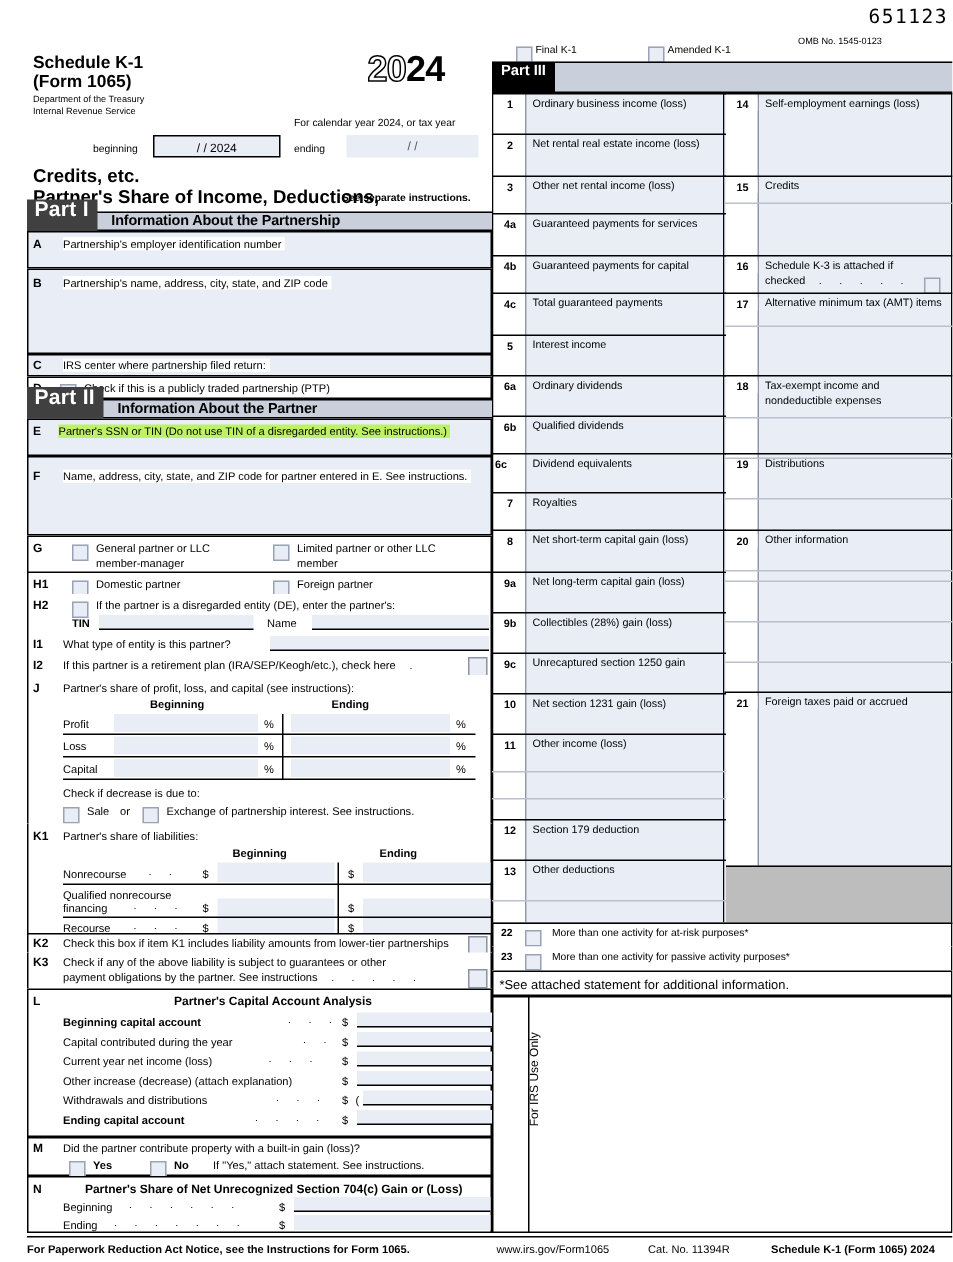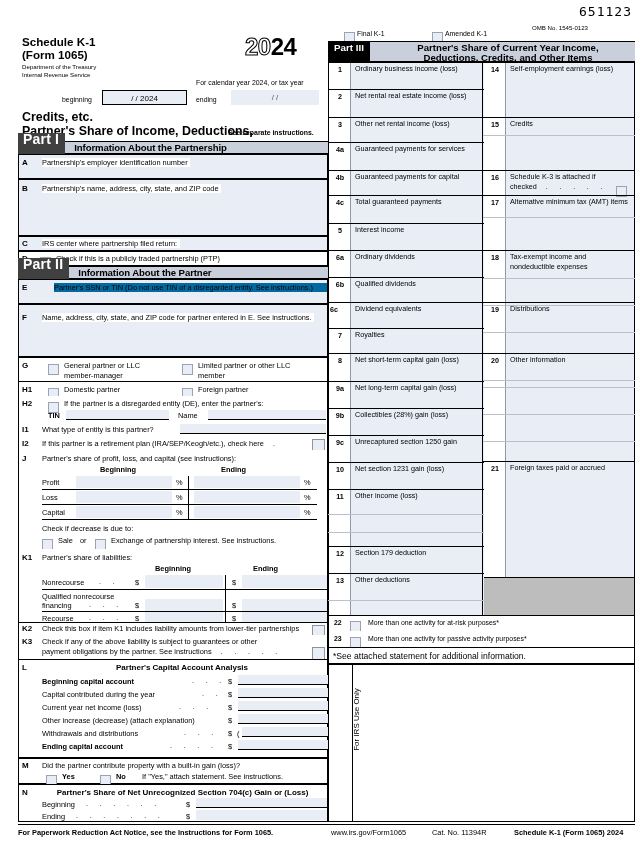--- a/index.html
+++ b/index.html
@@ -97,24 +97,20 @@
   <div class="abs t7" style="left:357px;top:30px;">Final K-1</div>
   <div class="abs" style="left:432px;top:28px;">
     <span class="cb"></span>
   </div>
   <div class="abs t7" style="left:445px;top:30px;">Amended K-1</div>
 
   <div class="abs" style="left:328px;top:41px;width:307px;height:21px;background:#c9cfdb;border-top:1px solid #000;border-bottom:1px solid #000;">
     <div class="abs" style="left:0;top:0;background:#000;color:#fff;font-weight:bold;font-size:9.8px;padding:0 6px;height:21px;line-height:11px;">
       <span>Part III</span>
     </div>
-    <div class="abs b ctr" style="left:60px;top:1px;width:240px;font-size:9.6px;line-height:10.2px;">
-      <div>Partner's Share of Current Year Income,</div>
-      <div>Deductions, Credits, and Other Items</div>
-    </div>
   </div>
 
   <div class="abs partbar" style="left:18px;top:141px;width:310px;">
     <span class="partbadge">Part I</span>
     <span class="parttitle">Information About the Partnership</span>
   </div>
 
   <div class="abs brd fld" style="left:18px;top:154px;width:310px;height:25px;"></div>
   <div class="abs b t8" style="left:22px;top:158px;">A</div>
   <div class="abs t75" style="left:42px;top:158px;background:#fff;padding-right:2px;">Partnership's employer identification number</div>
@@ -132,21 +128,21 @@
   <div class="abs" style="left:40px;top:253px;"><span class="cb"></span></div>
   <div class="abs t75" style="left:56px;top:254px;">Check if this is a publicly traded partnership (PTP)</div>
 
   <div class="abs partbar" style="left:18px;top:266px;width:310px;">
     <span class="partbadge">Part II</span>
     <span class="parttitle">Information About the Partner</span>
   </div>
 
   <div class="abs brd fld" style="left:18px;top:279px;width:310px;height:25px;"></div>
   <div class="abs b t8" style="left:22px;top:283px;">E</div>
-  <div class="abs t75" style="left:54px;top:283px;background:#0369a1;padding-right:14px;">Partner's SSN or TIN (Do not use TIN of a disregarded entity. See instructions.)</div>
+  <div class="abs t75" style="left:39px;top:283px;background:#bef264;padding-right:2px;">Partner's SSN or TIN (Do not use TIN of a disregarded entity. See instructions.)</div>
 
   <div class="abs brd fld" style="left:18px;top:304px;width:310px;height:53px;"></div>
   <div class="abs b t8" style="left:22px;top:313px;">F</div>
   <div class="abs t75" style="left:42px;top:313px;background:#fff;padding-right:2px;">Name, address, city, state, and ZIP code for partner entered in E. See instructions.</div>
 
   <div class="abs brd" style="left:18px;top:357px;width:310px;height:25px;background:#fff;"></div>
   <div class="abs b t8" style="left:22px;top:361px;">G</div>
   <div class="abs" style="left:48px;top:360px;"><span class="cb"></span></div>
   <div class="abs t75" style="left:64px;top:361px;line-height:9.6px;">
     <div>General partner or LLC</div>

